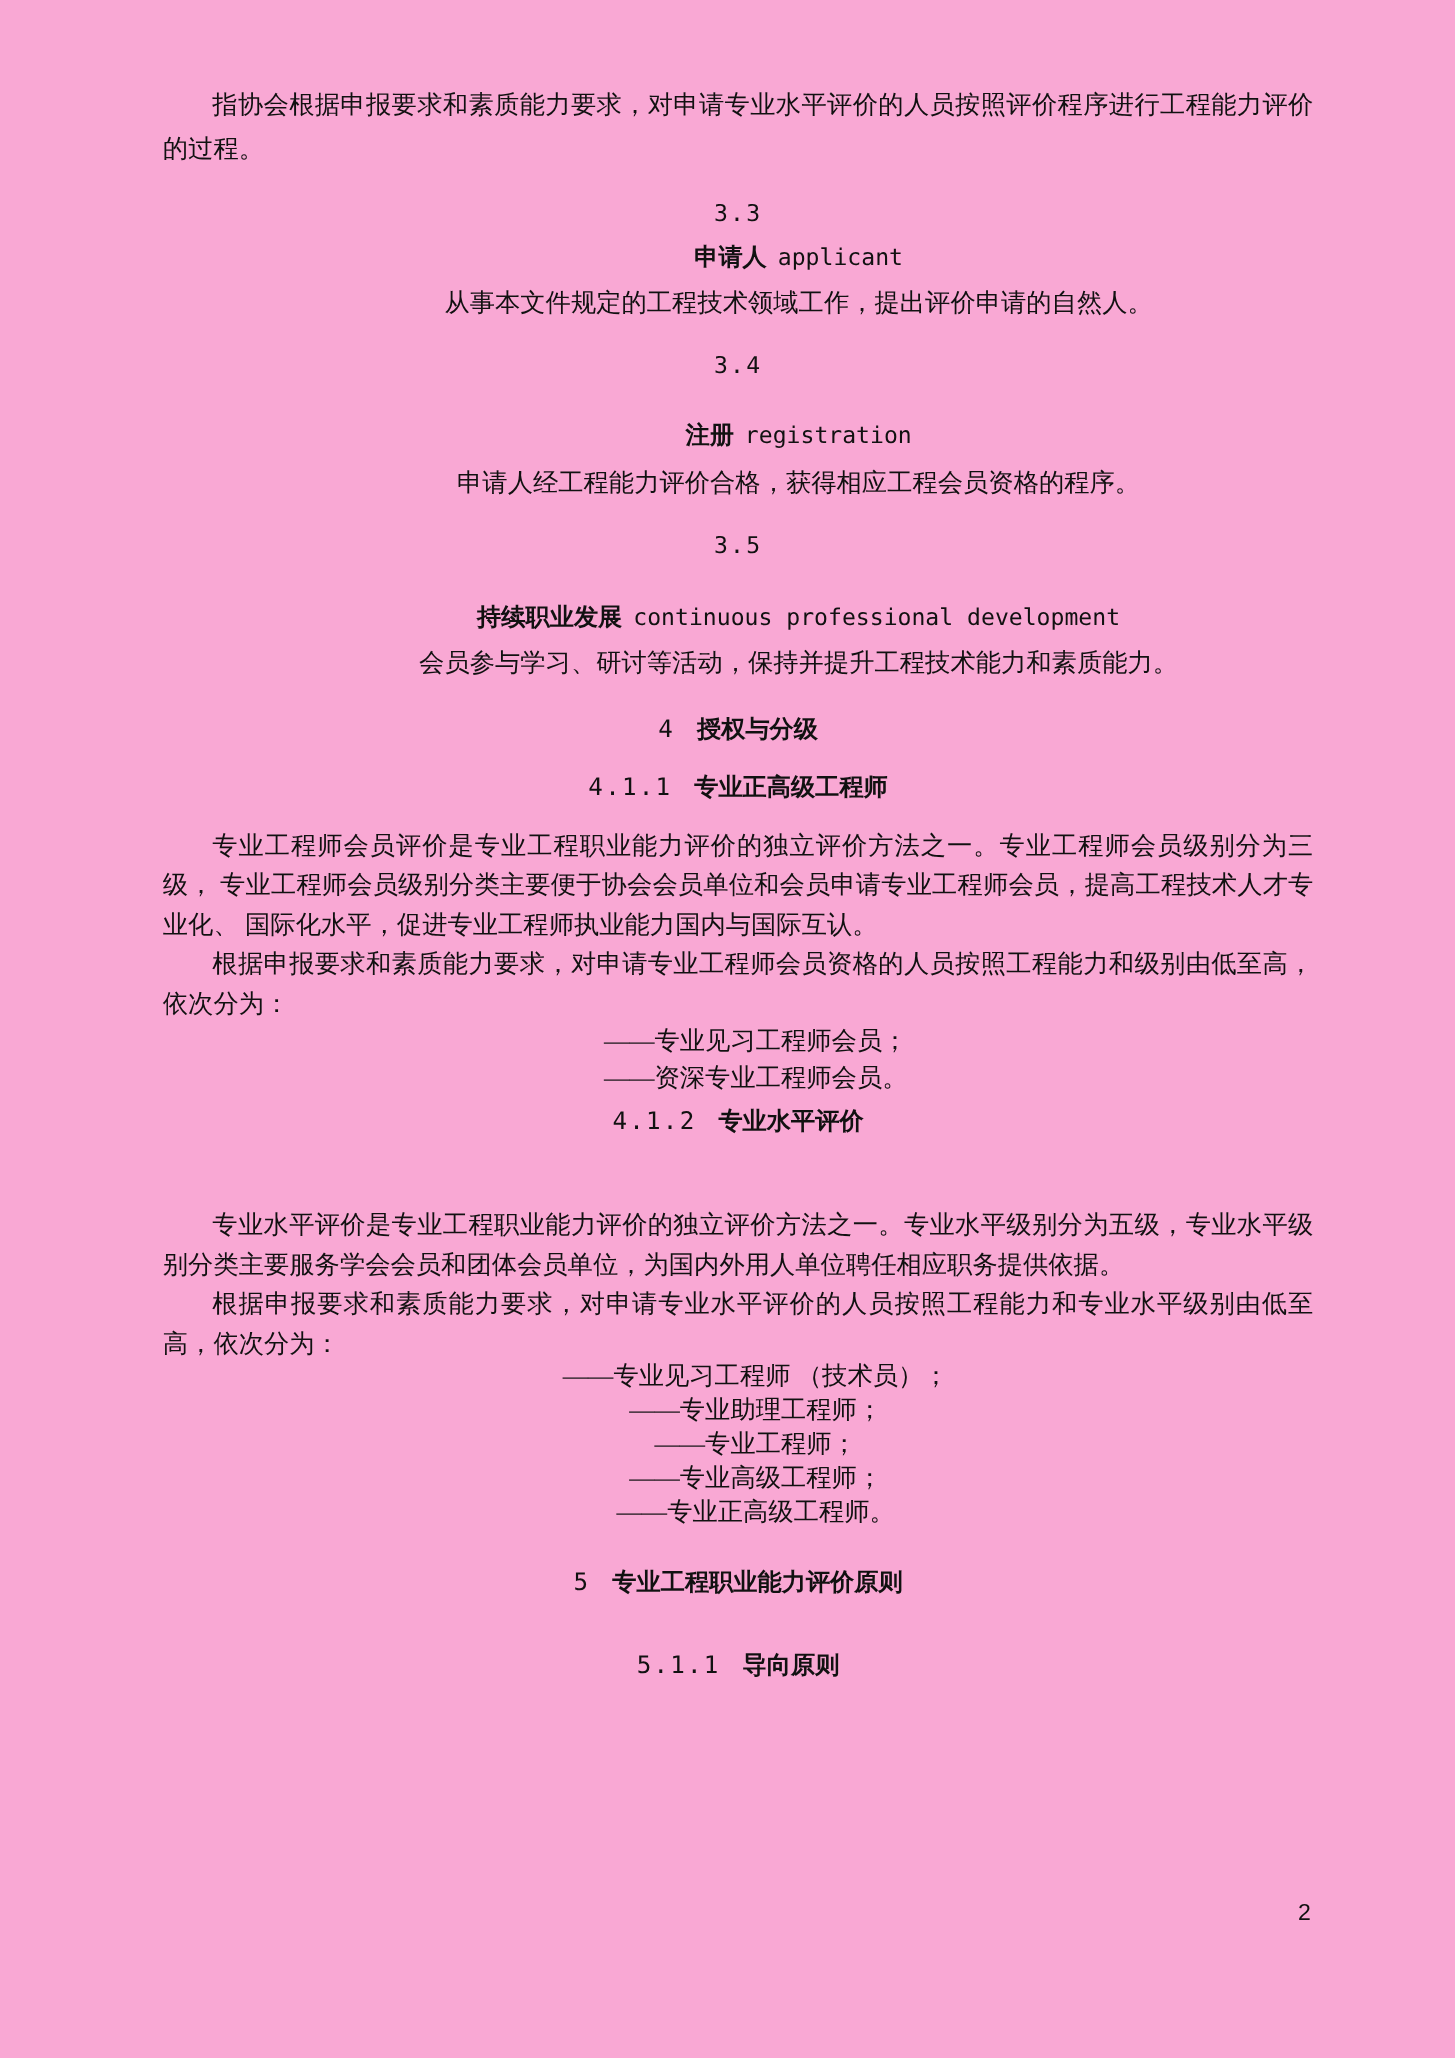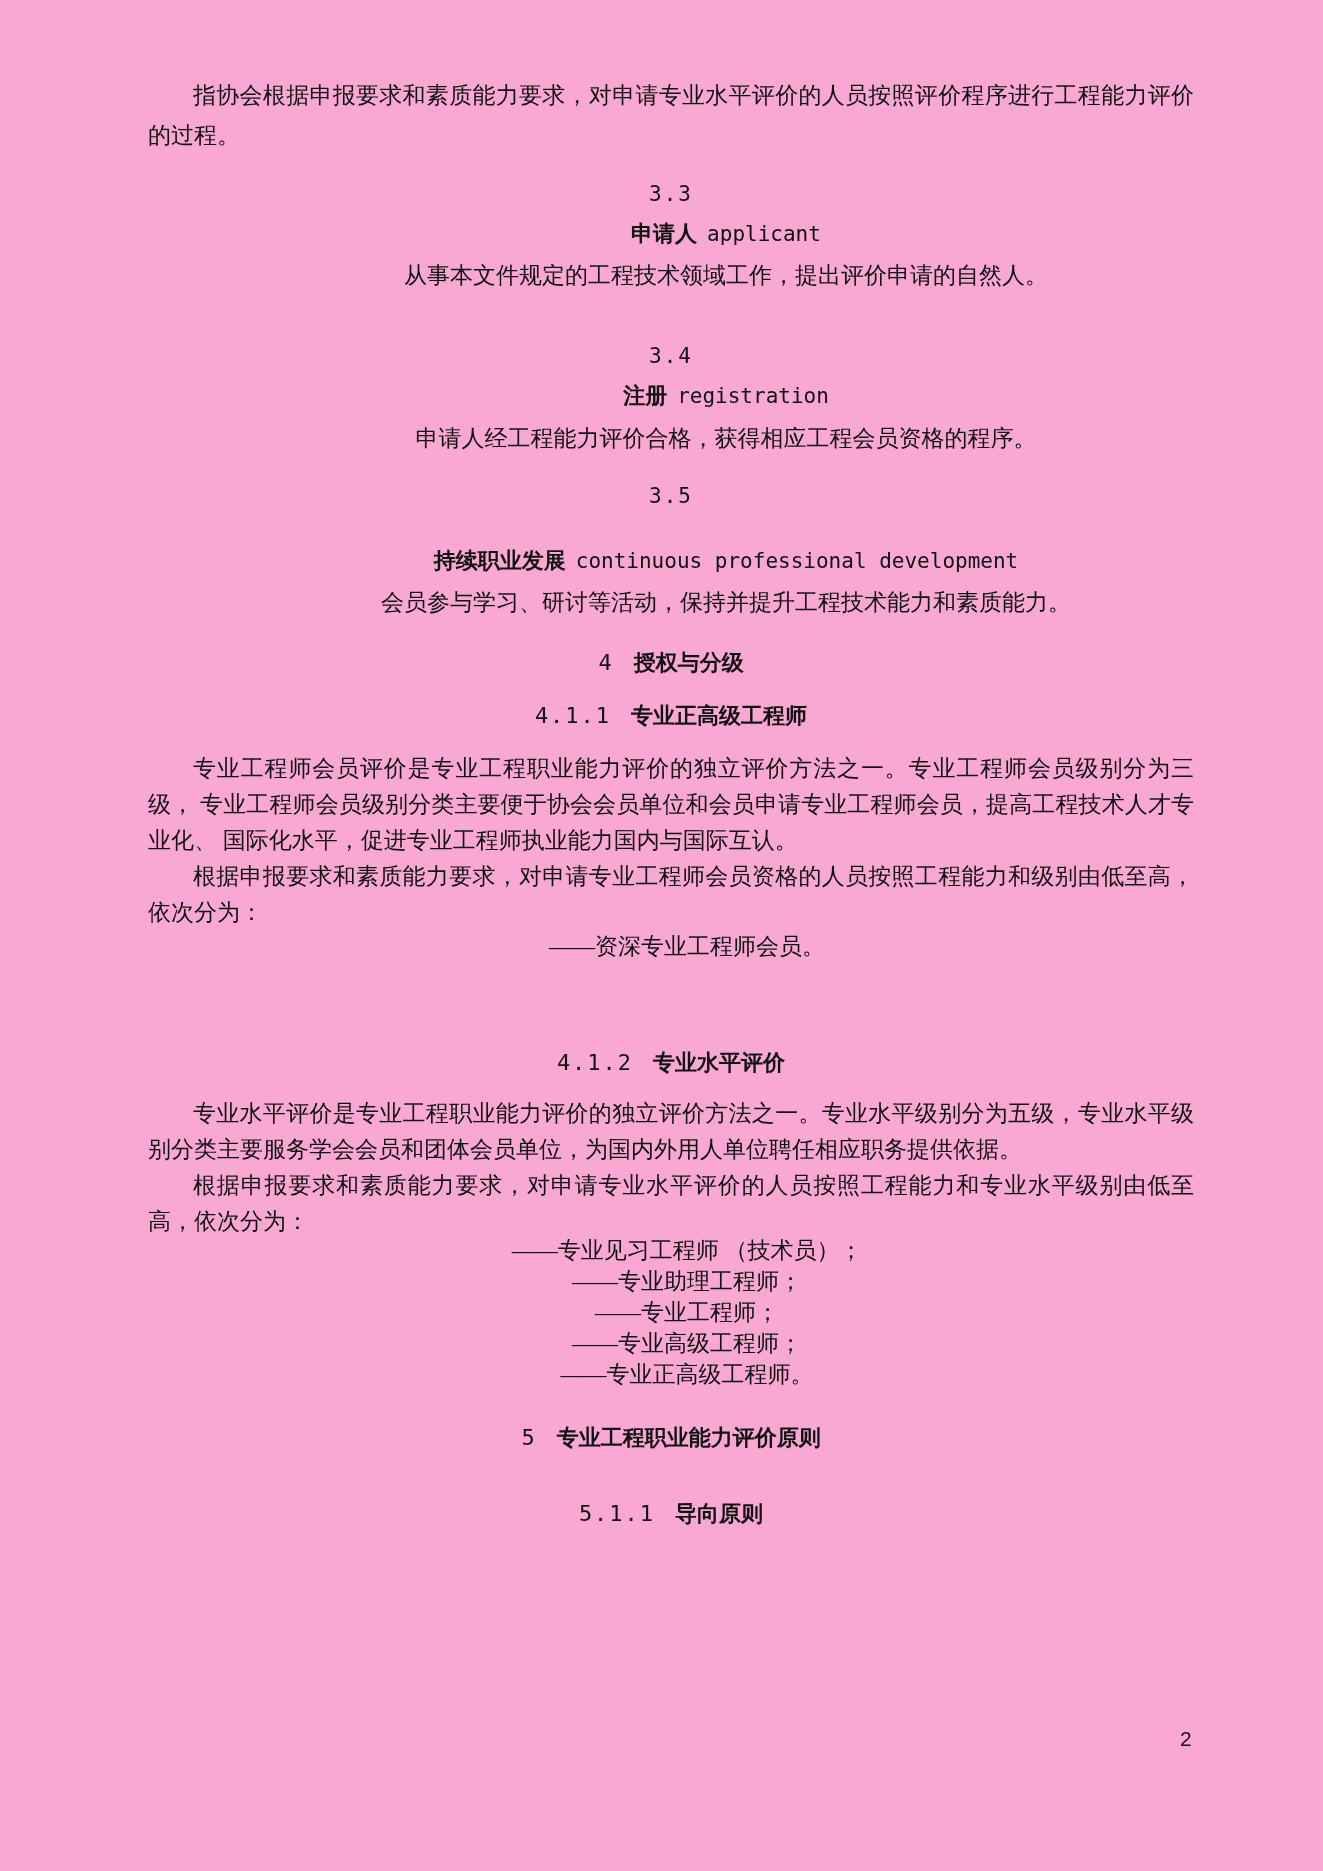--- a/index.html
+++ b/index.html
@@ -73,21 +73,21 @@
   <div class="blk intro para wrap" style="top:76px">
     <p>指协会根据申报要求和素质能力要求，对申请专业水平评价的人员按照评价程序进行工程能力评价的过程。</p>
   </div>
 
   <div class="blk clause-num" style="top:179px">3.3</div>
   <div class="blk term-line" style="top:219px">
     <span>申请人</span><span class="term-en">applicant</span>
   </div>
   <div class="blk definition" style="top:261px">从事本文件规定的工程技术领域工作，提出评价申请的自然人。</div>
 
-  <div class="blk clause-num" style="top:341px">3.4</div>
+  <div class="blk clause-num" style="top:317px">3.4</div>
   <div class="blk term-line" style="top:381px">
     <span>注册</span><span class="term-en">registration</span>
   </div>
   <div class="blk definition" style="top:424px">申请人经工程能力评价合格，获得相应工程会员资格的程序。</div>
 
   <div class="blk clause-num" style="top:481px">3.5</div>
   <div class="blk term-line" style="top:546px">
     <span>持续职业发展</span><span class="term-en">continuous professional development</span>
   </div>
   <div class="blk definition" style="top:588px">会员参与学习、研讨等活动，保持并提升工程技术能力和素质能力。</div>
@@ -97,24 +97,25 @@
   </div>
 
   <div class="blk heading" style="top:701px">
     <span class="num">4.1.1</span><span>专业正高级工程师</span>
   </div>
   <div class="blk para wrap" style="top:751px">
     <p>专业工程师会员评价是专业工程职业能力评价的独立评价方法之一。专业工程师会员级别分为三级， 专业工程师会员级别分类主要便于协会会员单位和会员申请专业工程师会员，提高工程技术人才专业化、 国际化水平，促进专业工程师执业能力国内与国际互认。</p>
     <p>根据申报要求和素质能力要求，对申请专业工程师会员资格的人员按照工程能力和级别由低至高， 依次分为：</p>
   </div>
   <div class="blk list list-411" style="top:930px">
+    <div class="item">——专业见习工程师会员；</div>
     <div class="item">——资深专业工程师会员。</div>
   </div>
 
-  <div class="blk heading" style="top:1048px">
+  <div class="blk heading" style="top:1004px">
     <span class="num">4.1.2</span><span>专业水平评价</span>
   </div>
   <div class="blk para wrap" style="top:1096px">
     <p>专业水平评价是专业工程职业能力评价的独立评价方法之一。专业水平级别分为五级，专业水平级别分类主要服务学会会员和团体会员单位，为国内外用人单位聘任相应职务提供依据。</p>
     <p>根据申报要求和素质能力要求，对申请专业水平评价的人员按照工程能力和专业水平级别由低至高，依次分为：</p>
   </div>
   <div class="blk list list-412" style="top:1235px">
     <div class="item">——专业见习工程师 （技术员）；</div>
     <div class="item">——专业助理工程师；</div>
     <div class="item">——专业工程师；</div>

